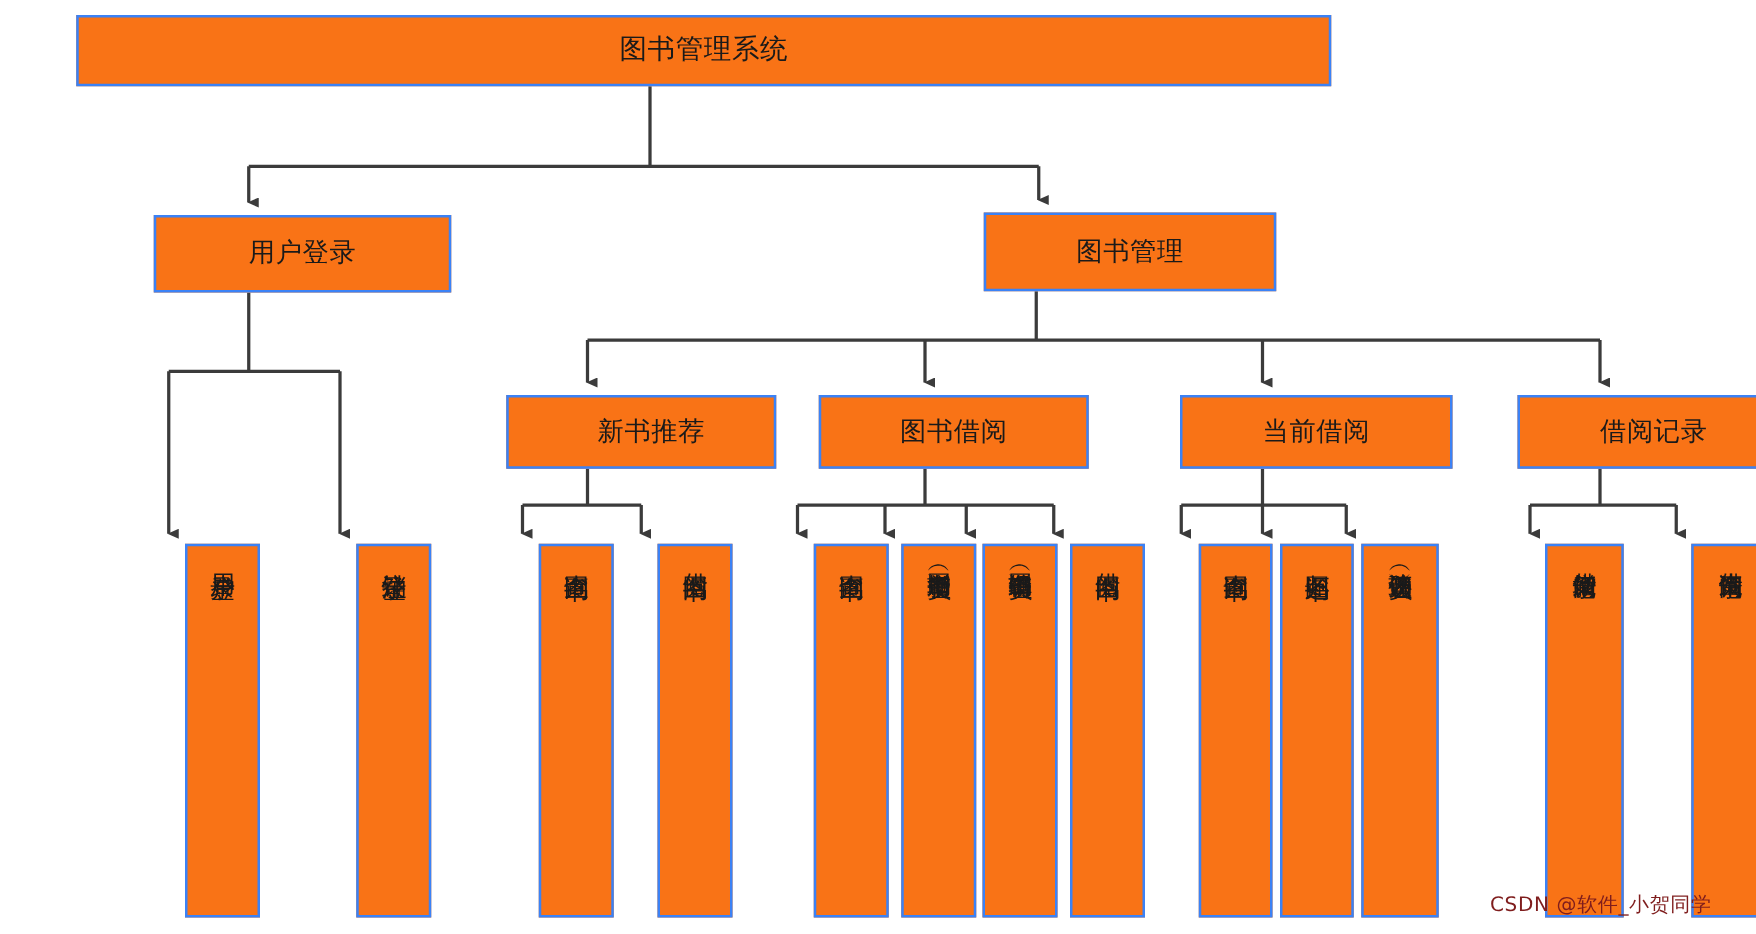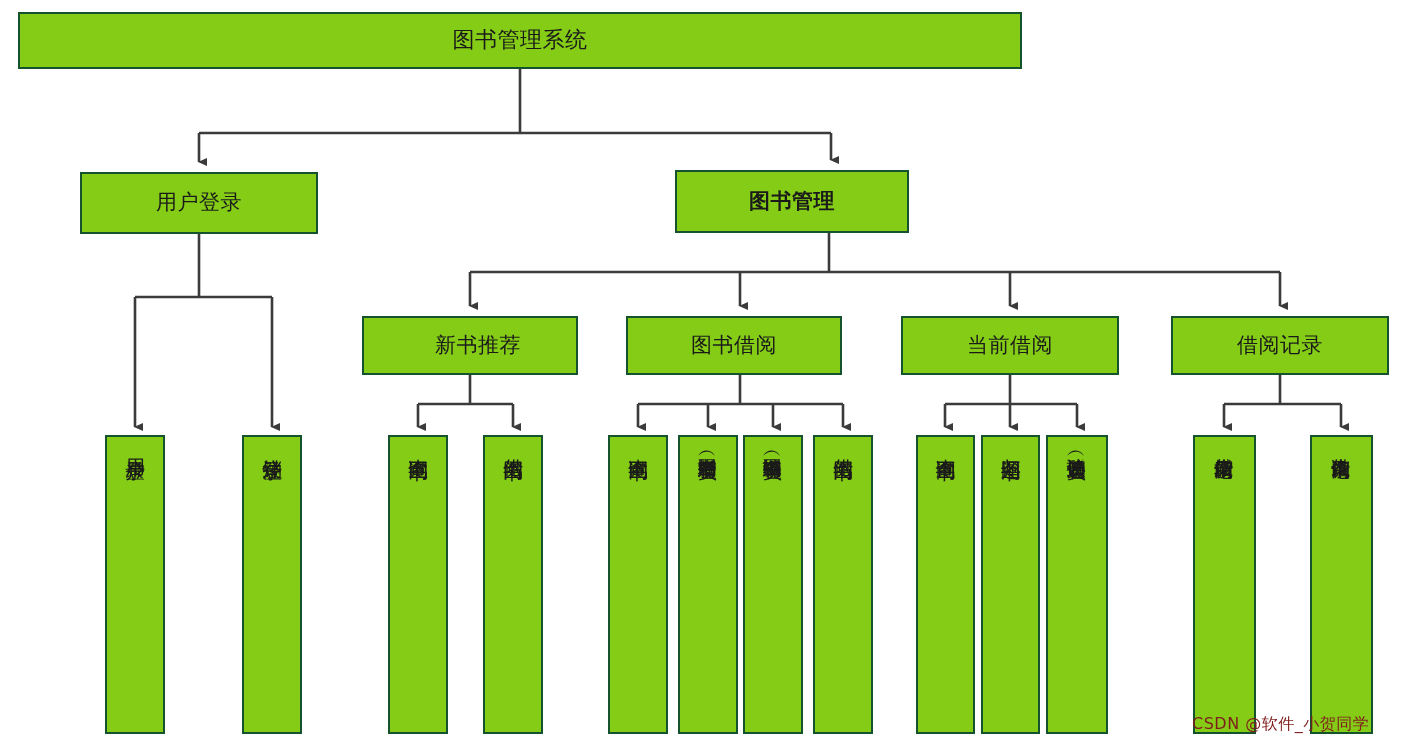--- a/index.html
+++ b/index.html
@@ -21,26 +21,27 @@
   #diagram-svg {
     position: absolute;
     left: 0;
     top: 0;
     width: 1405px;
     height: 747px;
   }
   .node {
     position: absolute;
     box-sizing: border-box;
-    border: 2px solid #14532d;
-    background: #84cc16;
+    border: 2px solid #3b82f6;
+    background: #f97316;
     display: flex;
     align-items: center;
     justify-content: center;
     color: #1a1a1a;
+    margin-left: 43px;
   }
   .node-h .node-label {
     writing-mode: horizontal-tb;
     font-size: 21px;
     letter-spacing: 0.5px;
     line-height: 1.1;
     white-space: nowrap;
   }
   .node-root .node-label {
     font-size: 22px;
@@ -129,29 +130,29 @@
   </svg>
 
   <div class="node node-h node-root" style="left:18px; top:12px; width:1004px; height:57px;">
     <span class="node-label">图书管理系统</span>
   </div>
 
   <div class="node node-h" style="left:80px; top:172px; width:238px; height:62px;">
     <span class="node-label">用户登录</span>
   </div>
 
-  <div class="node node-h" style="left:675px; top:170px; width:234px; height:63px;font-weight:bold;">
+  <div class="node node-h" style="left:744px; top:170px; width:234px; height:63px;">
     <span class="node-label">图书管理</span>
   </div>
 
   <div class="node node-h" style="left:362px; top:316px; width:216px; height:59px;padding-left:16px;">
     <span class="node-label">新书推荐</span>
   </div>
 
-  <div class="node node-h" style="left:626px; top:316px; width:216px; height:59px;">
+  <div class="node node-h" style="left:612px; top:316px; width:216px; height:59px;">
     <span class="node-label">图书借阅</span>
   </div>
 
   <div class="node node-h" style="left:901px; top:316px; width:218px; height:59px;">
     <span class="node-label">当前借阅</span>
   </div>
 
   <div class="node node-h" style="left:1171px; top:316px; width:218px; height:59px;">
     <span class="node-label">借阅记录</span>
   </div>

